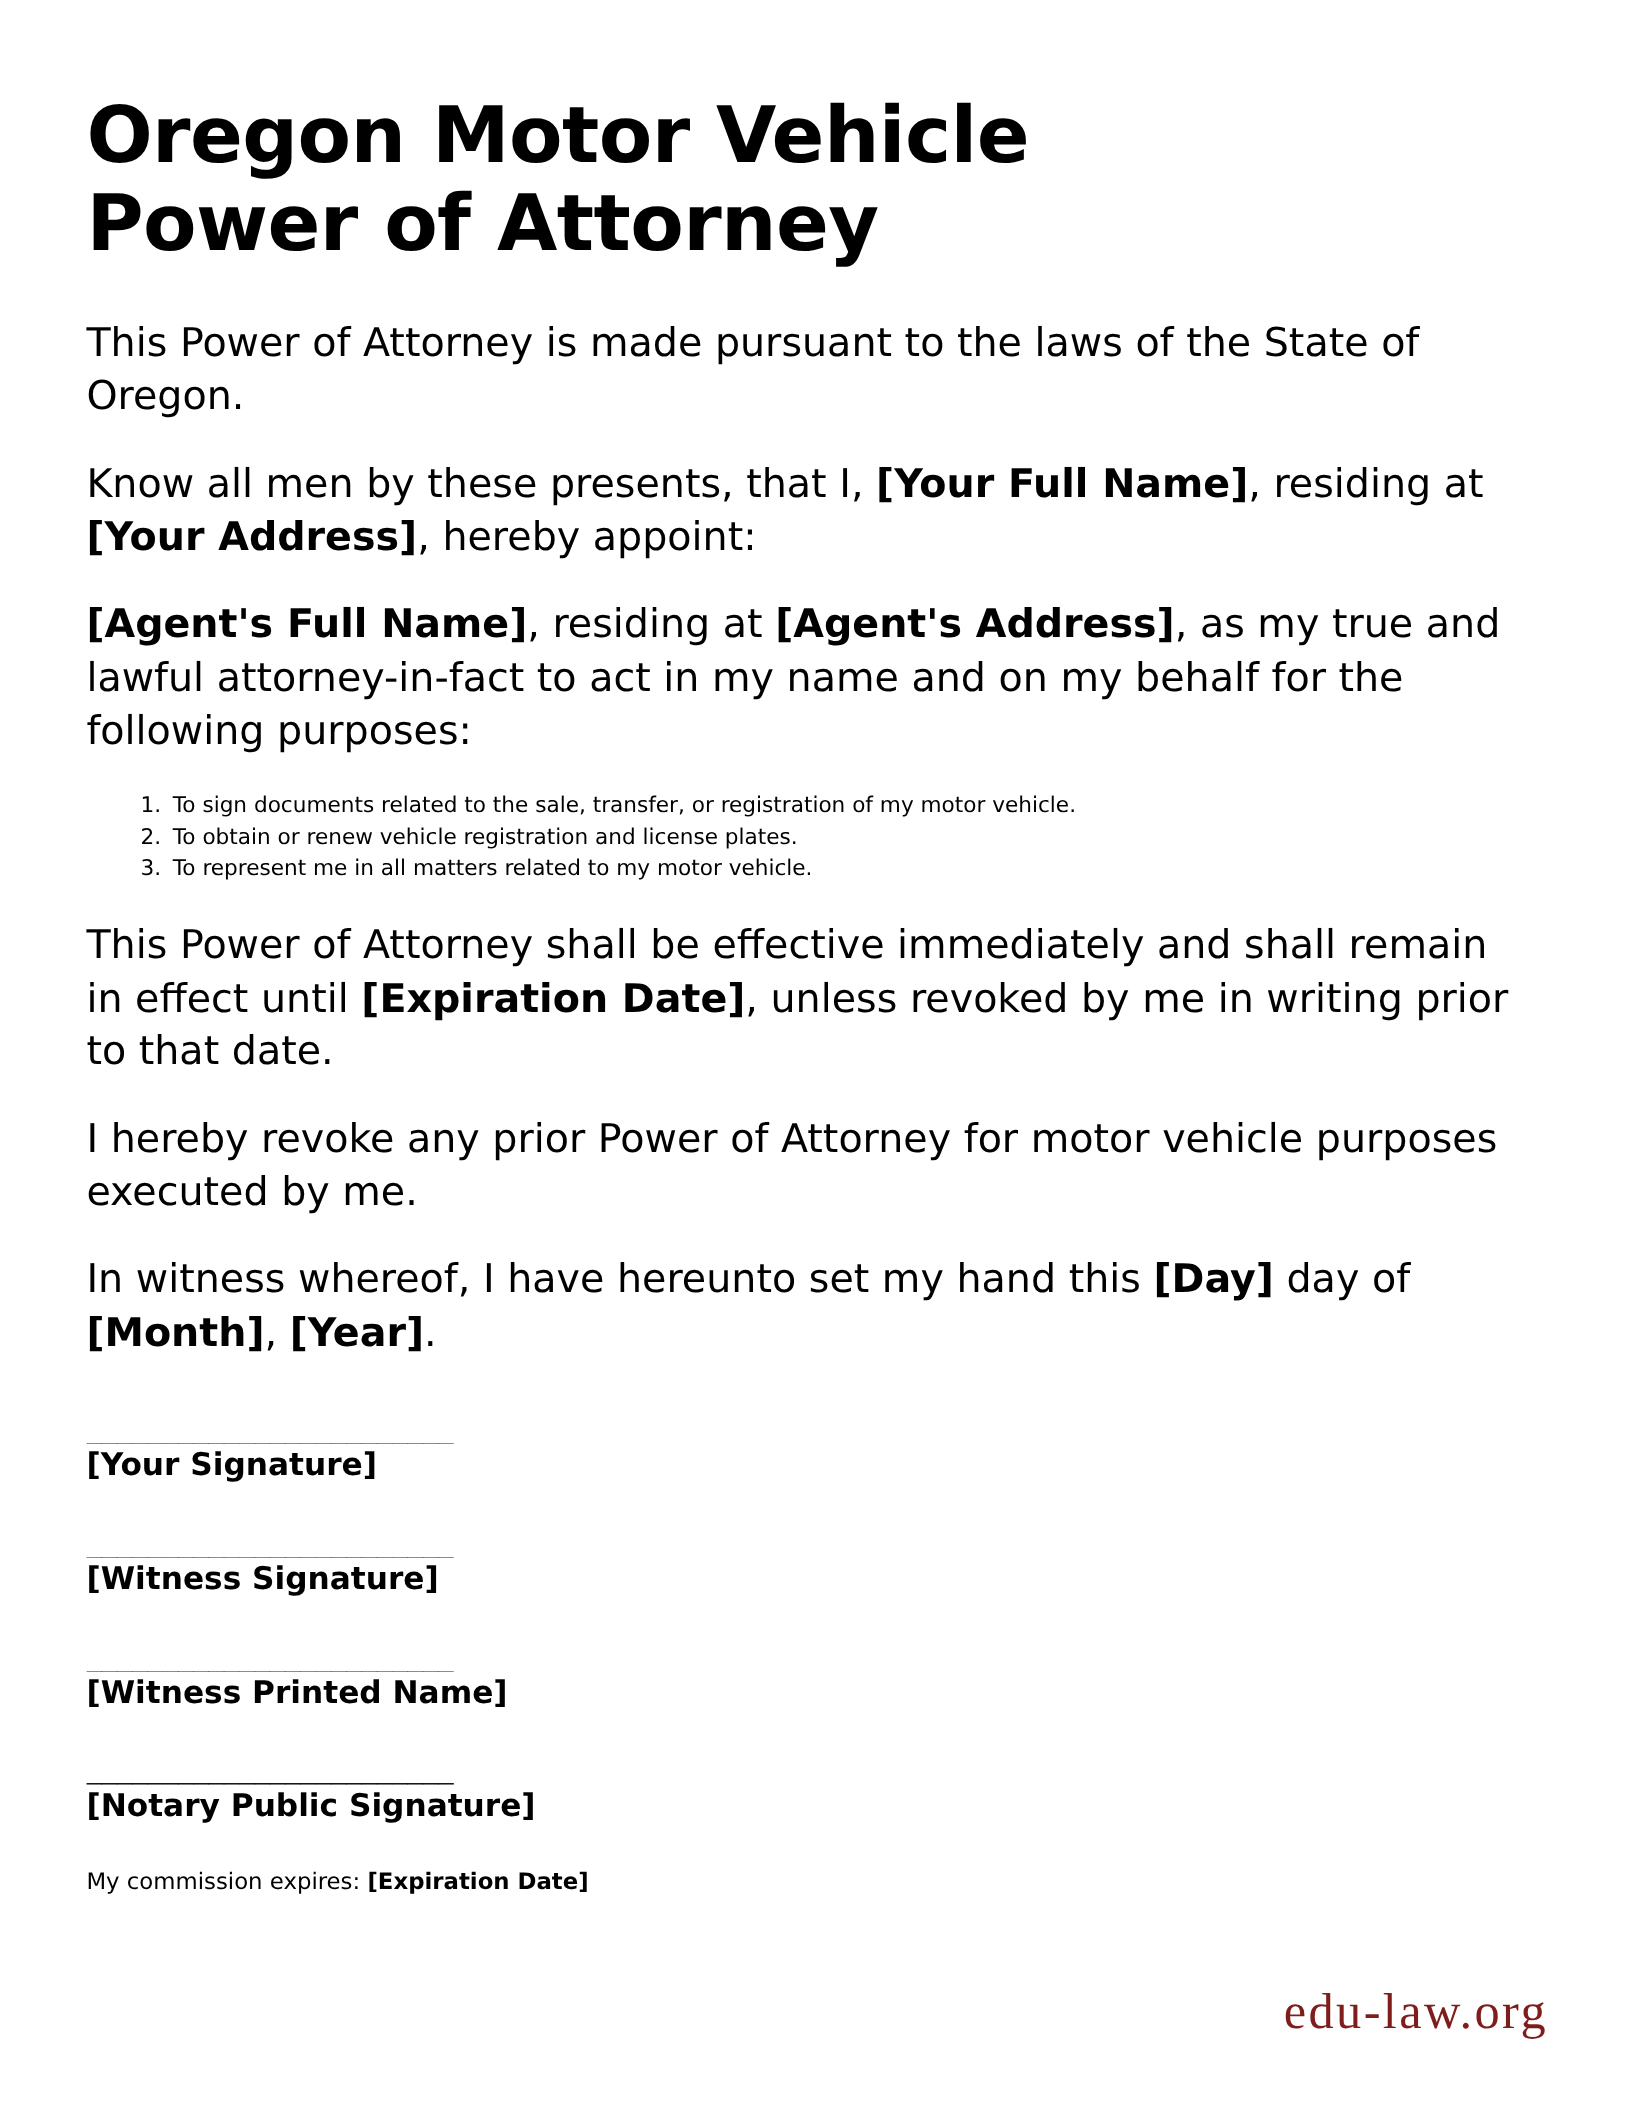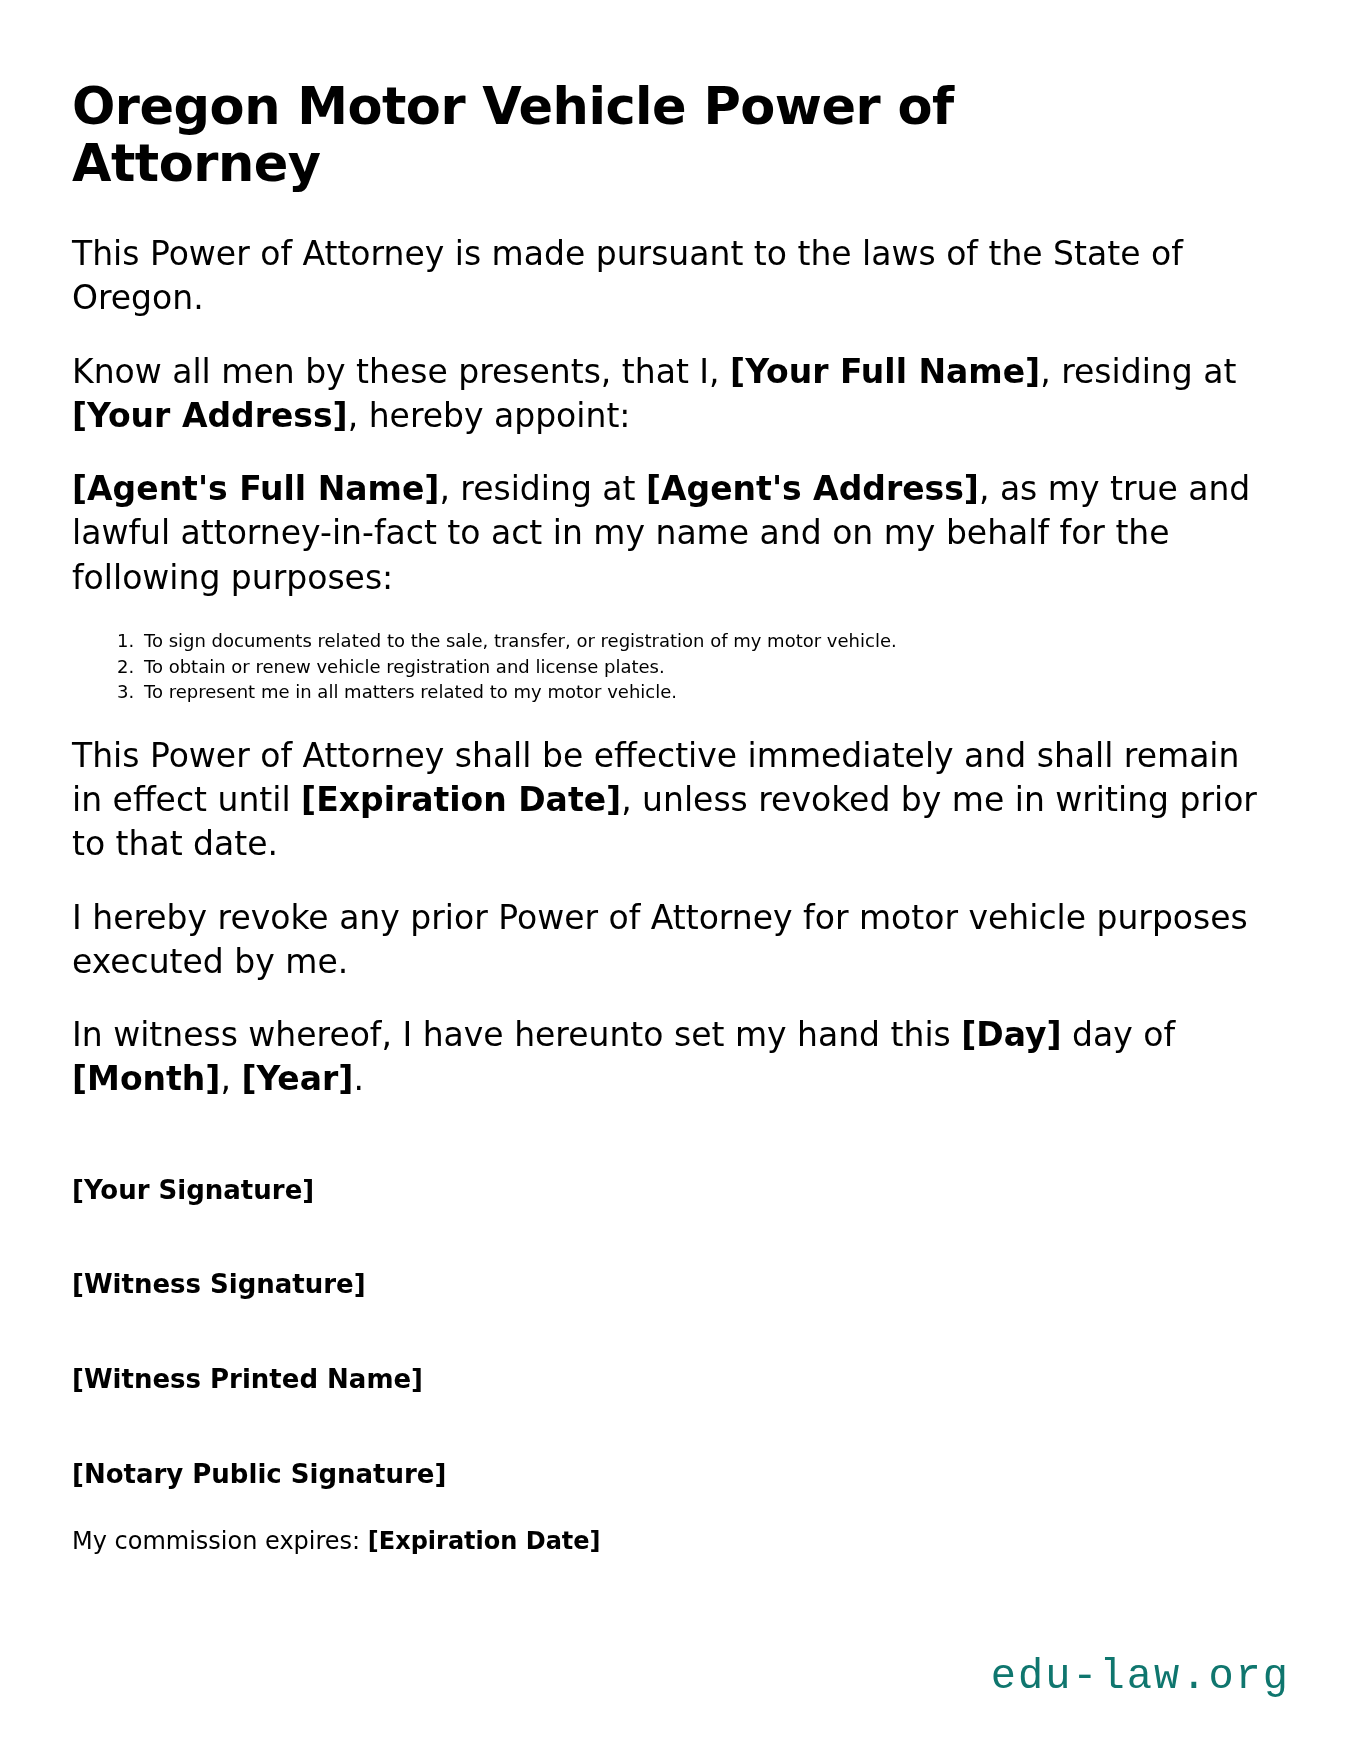--- a/index.html
+++ b/index.html
@@ -19,21 +19,21 @@
   .page {
     position: absolute;
     top: 0; left: 0;
     width: 1362px;
     height: 1763px;
     background: #ffffff;
     box-sizing: border-box;
     padding: 78px 72px 0 72px;
   }
   .doc-title {
-    font-size: 51px;
+    font-size: 65px;
     font-weight: bold;
     line-height: 1.12;
     letter-spacing: -0.5px;
     margin: 0 0 40px 0;
     max-width: 1000px;
   }
   p.para {
     font-size: 33px;
     line-height: 1.34;
     margin: 0 0 29px 0;
@@ -69,33 +69,33 @@
     height: 26px;
     font-family: "DejaVu Sans", sans-serif;
   }
   .sig-label {
     font-size: 26px;
     font-weight: bold;
     line-height: 1.3;
     margin-top: 2px;
   }
   .commission {
-    font-size: 24px;
+    font-size: 19px;
     line-height: 1.34;
     margin-top: 24px;
   }
   .commission b { font-weight: bold; }
   .watermark {
     position: absolute;
     right: 72px;
     bottom: 62px;
-    font-family: Liberation Mono, monospace;
+    font-family: Liberation Serif, serif;
     font-size: 42px;
     letter-spacing: 2px;
-    color: #0f766e;
+    color: #7f1d1d;
     white-space: nowrap;
   }
 </style>
 </head>
 <body>
 
 <div class="page">
 
   <h1 class="doc-title">Oregon Motor Vehicle Power of Attorney</h1>
 

